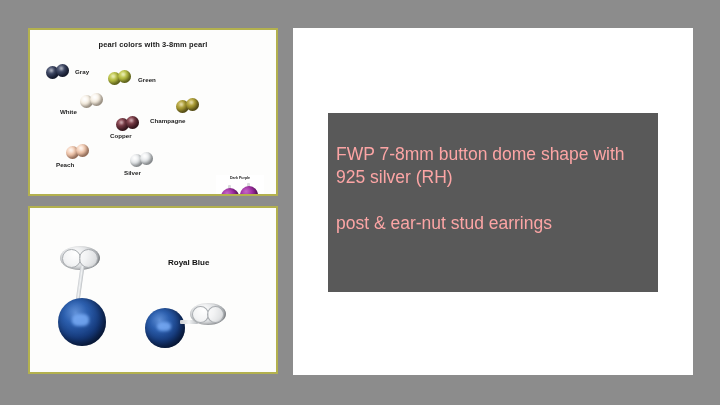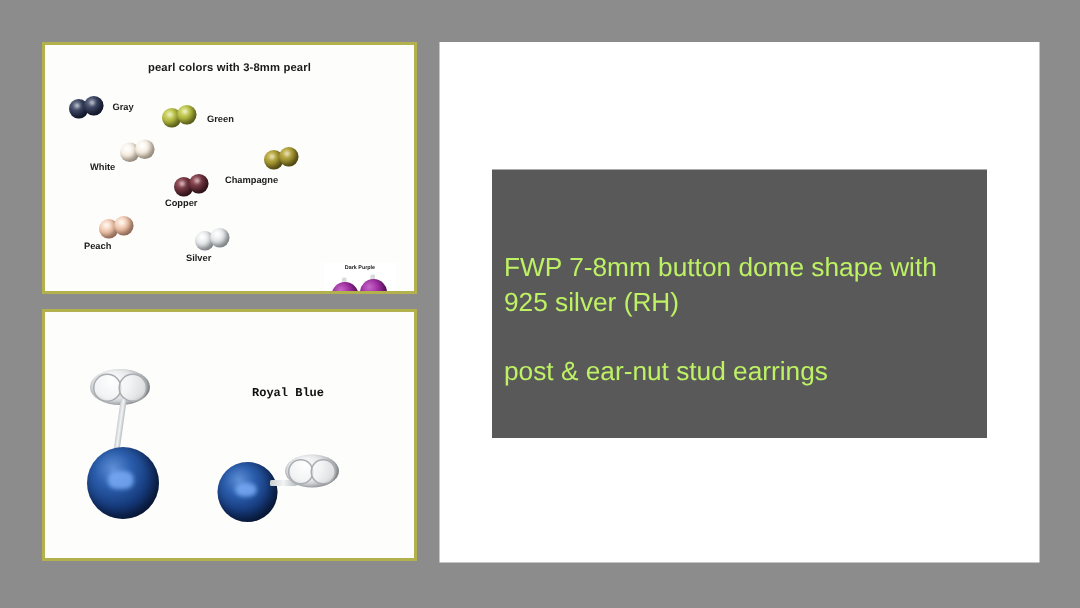--- a/index.html
+++ b/index.html
@@ -135,21 +135,20 @@
   }
 
   
   .rb-label {
     position: absolute;
     left: 138px;
     top: 50px;
     font-size: 8px;
     font-weight: bold;
     color: #101010;
-    font-family: Liberation Mono, monospace;
   }
   .blue-pearl {
     position: absolute;
     border-radius: 50%;
     background: radial-gradient(circle at 36% 30%, #5f8fd6 0%, #2c5fae 26%, #15397a 58%, #07183f 100%);
     box-shadow: inset -3px -3px 7px rgba(0,0,0,0.5);
   }
   .blue-pearl .glint {
     position: absolute;
     left: 30%;
@@ -209,26 +208,25 @@
     width: 330px;
     height: 179px;
     background: #595959;
   }
 
   #description-text {
     position: absolute;
     left: 8px;
     top: 30px;
     right: 10px;
-    color: #bef264;
+    color: #fca5a5;
     font-size: 17.5px;
     line-height: 1.32;
     font-family: "Liberation Sans", sans-serif;
     white-space: pre-wrap;
-    margin-top: 24px;
   }
 </style>
 </head>
 <body>
 
 <div class="slide">
 
   <div class="photo-card" id="pearl-colors-card">
     <div class="photo-inner">
 

